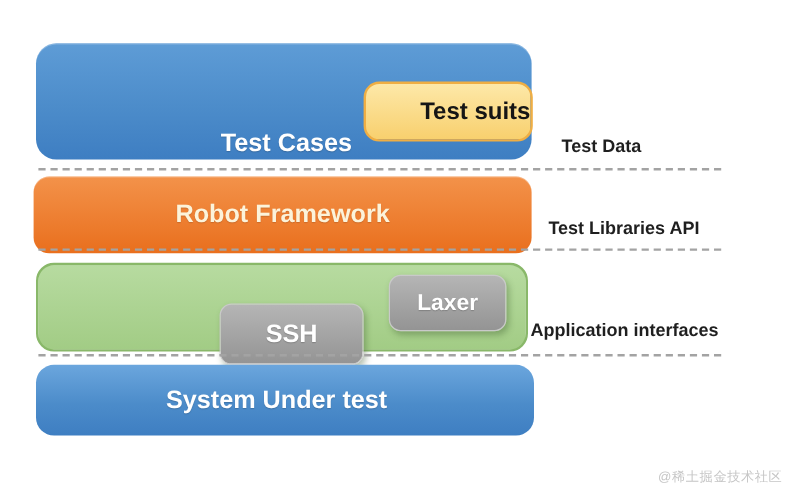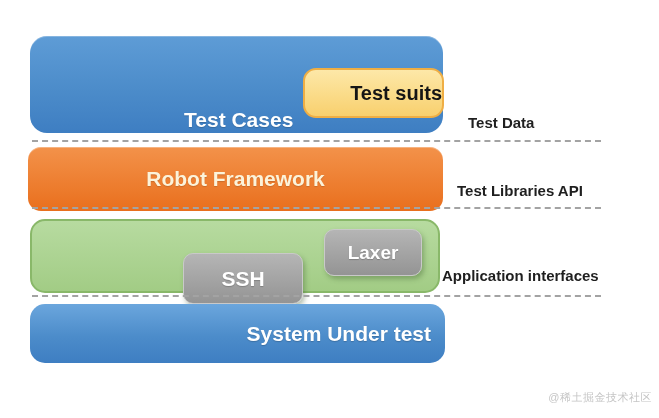--- a/index.html
+++ b/index.html
@@ -107,21 +107,21 @@
   .box-laxer { left: 292px; top: 8px; width: 98px;  height: 47px; font-size: 19px; }
 
   
   .box-sut {
     left: 30px; top: 304px; width: 415px; height: 59px;
     border-radius: 15px;
     background: linear-gradient(180deg,
       var(--blue2-top, #6ba6dd) 0%,
       var(--blue-mid, #4c8cca) 55%,
       var(--blue-bottom, #3e7ec2) 100%);
-    display: flex; align-items: center; justify-content: flex-end;
+    display: flex; align-items: center; justify-content: center;
   }
   .sut-label {
     font-size: 21px; font-weight: 600; color: #ffffff;
     text-shadow: 0 1px 1px rgba(0,0,0,.18);
     margin-right: 14px;
   }
 
   
   .watermark {
     position: absolute; right: 7px; top: 390px;

